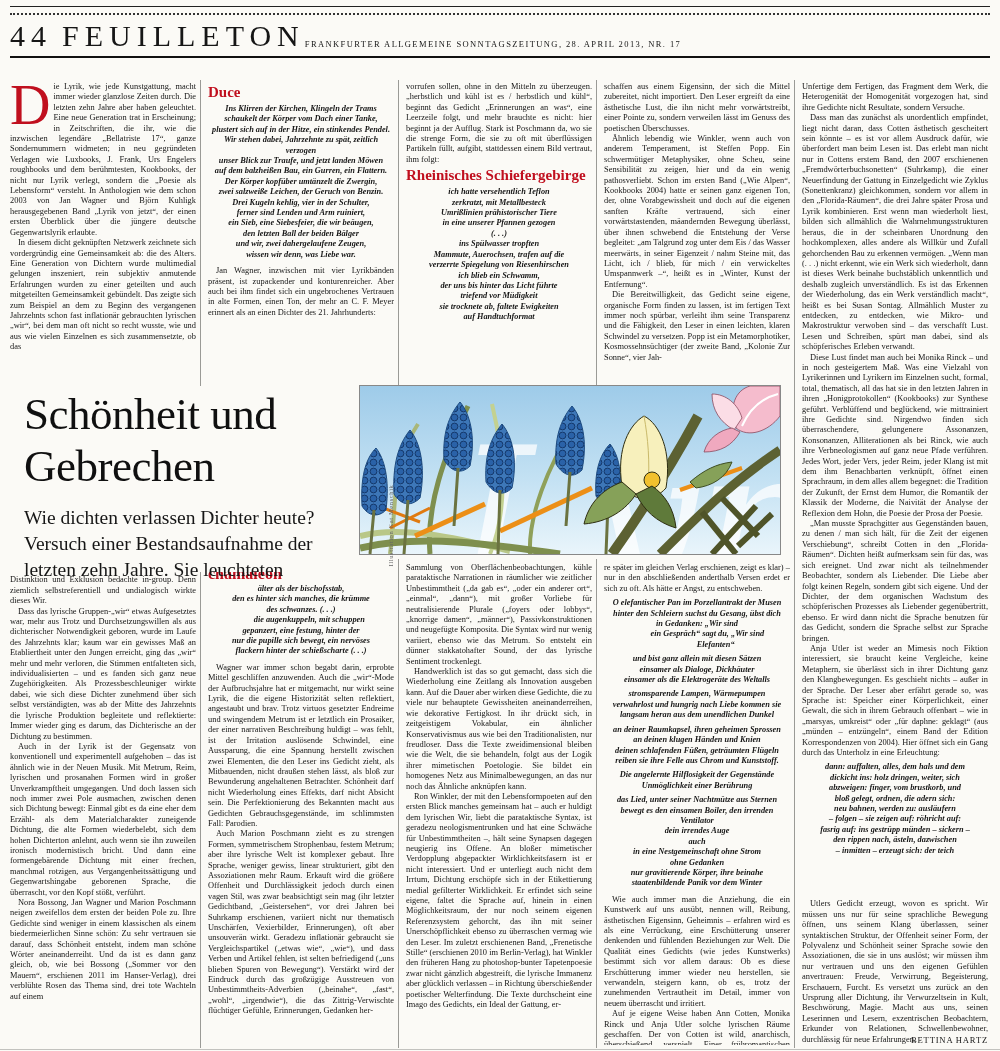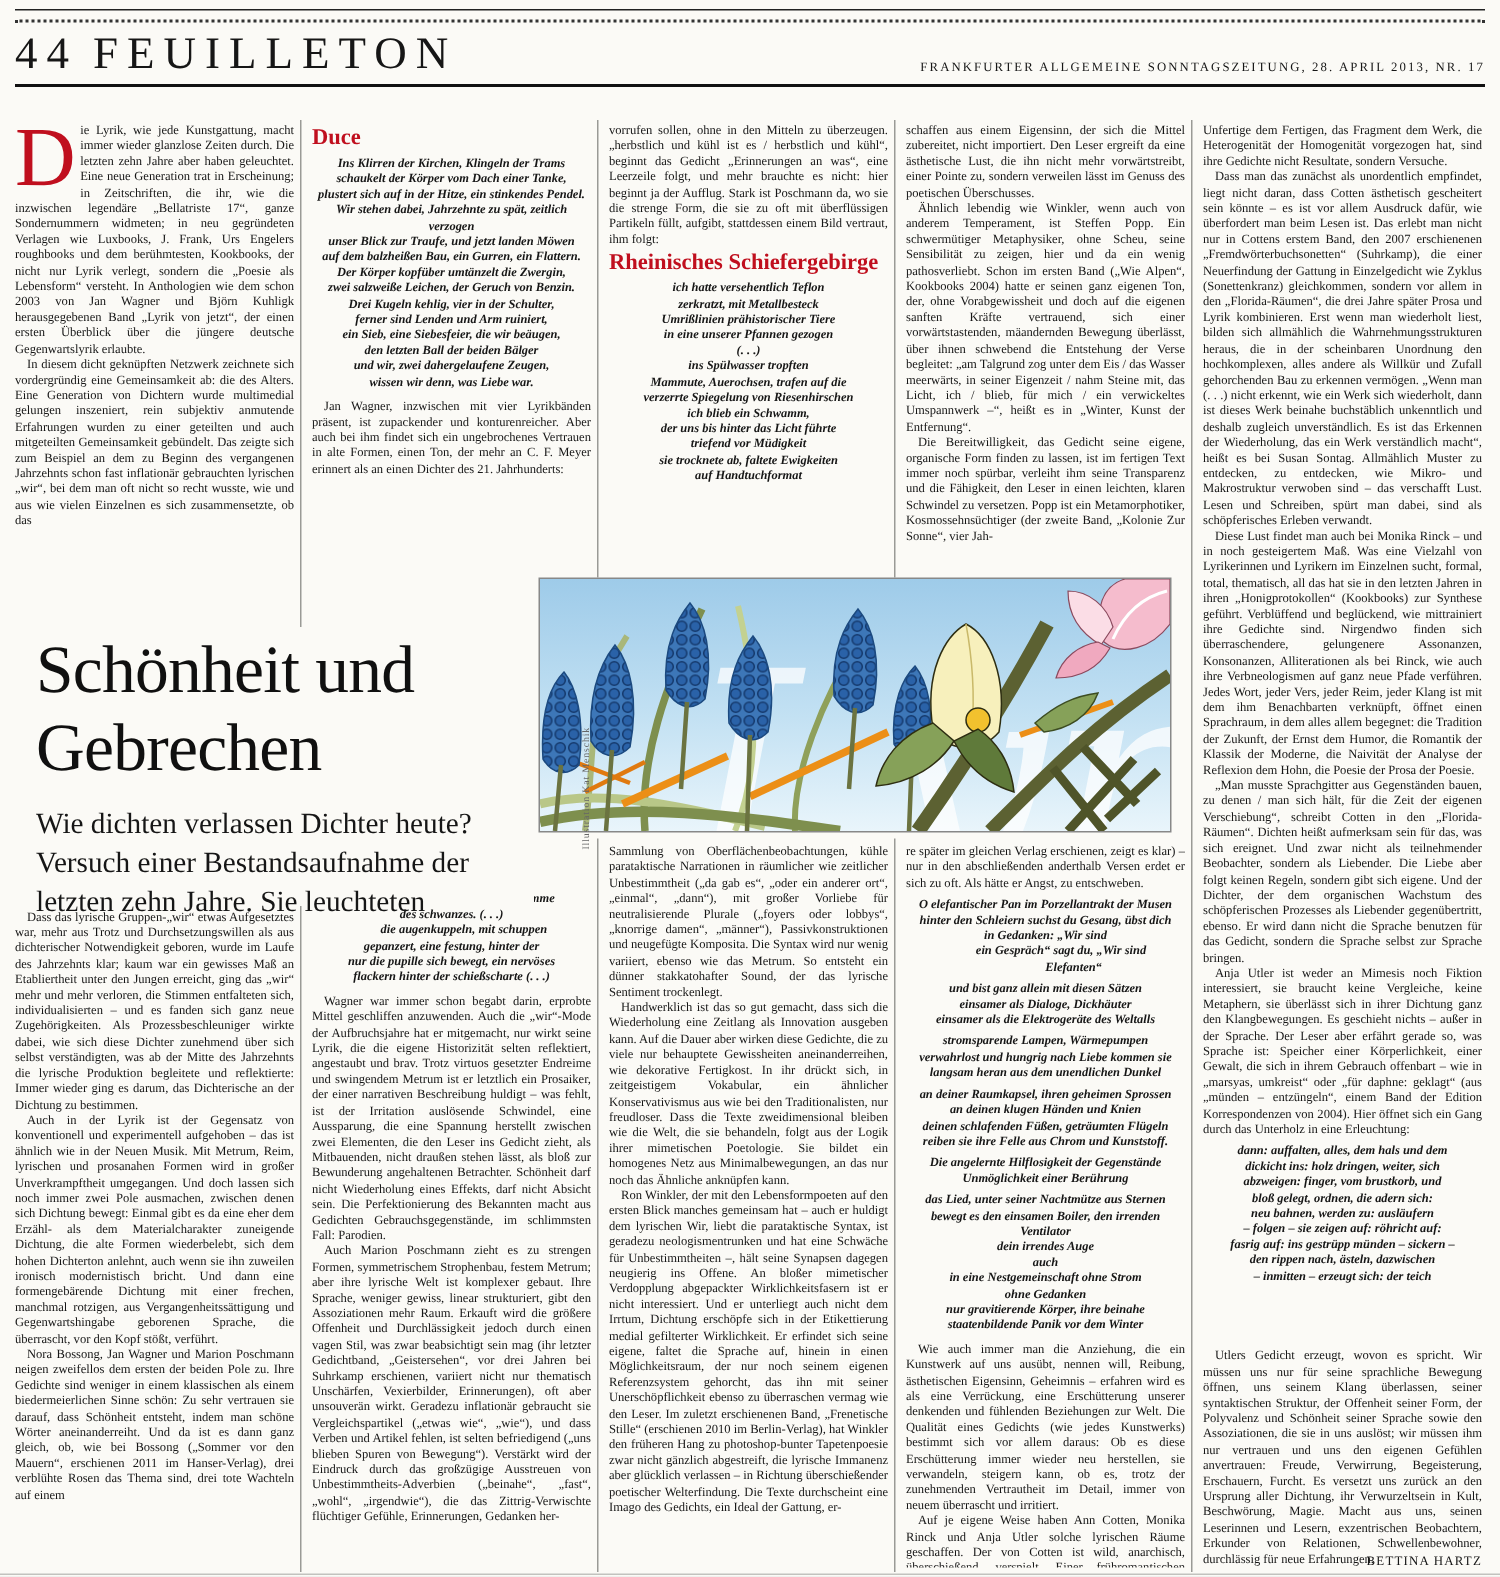--- a/index.html
+++ b/index.html
@@ -11,21 +11,21 @@
   html,body{margin:0;padding:0;background:#e8e8e6;}
   .page{
     position:relative;width:1000px;height:1051px;margin:0 auto;
     background:var(--paper);color:var(--ink);
     font-family:"Liberation Serif","DejaVu Serif",serif;
     overflow:hidden;
   }
   
   .rule-top{position:absolute;left:10px;right:10px;top:6px;border-top:1px solid #222;}
   .rule-dotted{position:absolute;left:10px;right:10px;top:13px;border-top:2px dotted #333;}
-  .page-header{position:absolute;left:10px;right:10px;top:17px;height:36px;display:flex;justify-content:space-between;align-items:flex-end;}
+  .page-header{position:absolute;left:10px;right:10px;top:17px;height:36px;display:flex;align-items:flex-end;}
   .pagenum{font-size:30px;letter-spacing:6px;font-weight:400;white-space:nowrap;}
   .pagenum .num{margin-right:10px;}
   .masthead{font-size:8.5px;letter-spacing:1.4px;padding-bottom:4px;white-space:nowrap;}
   .rule-head{position:absolute;left:10px;right:10px;top:56px;border-top:2.5px solid #111;}
   .rule-bottom{position:absolute;left:0;right:0;top:1049px;border-top:1px solid #c2c2be;}
 
   
   .vrule{position:absolute;top:80px;height:968px;width:1px;background:var(--rule);z-index:1;}
 
   
@@ -34,21 +34,21 @@
   .para.first{text-indent:0;}
   .dropcap{float:left;color:var(--red);font-size:56px;line-height:43px;padding:2px 3px 0 0;font-weight:400;}
   .redhead{color:var(--red);font-weight:700;margin:2px 0 3px 0;font-size:15px;line-height:16px;}
   .redhead.small{font-size:16px;line-height:13px;margin:2px 0 3px 0;}
   .poem{font-style:italic;font-weight:700;font-size:8.3px;line-height:10.4px;margin:4px 0 6px 0;white-space:pre-wrap;text-align:center;}
   .stanza-gap{height:4px;}
   .byline{text-align:right;font-size:8.6px;letter-spacing:0.8px;margin-top:-10px;}
   .anchor{position:absolute;bottom:0;left:0;right:0;background:var(--paper);padding-top:3px;}
 
   
-  .headline-block{position:absolute;left:10px;top:386px;width:346px;height:186px;background:var(--paper);z-index:3;margin-top:32px;}
+  .headline-block{position:absolute;left:10px;top:386px;width:346px;height:186px;background:var(--paper);z-index:3;}
   .headline-block h1{margin:2px 0 0 14px;font-size:45px;line-height:52px;font-weight:400;letter-spacing:-0.5px;color:#101010;}
   .headline-block .subtitle{margin:13px 0 0 14px;width:330px;font-size:19.5px;line-height:26px;color:#161616;}
 
   
   .artwork{position:absolute;left:359px;top:385px;width:421px;height:174px;margin:0;background:var(--paper);z-index:3;}
   .artwork svg{display:block;border:1px solid #888;}
   .credit{position:absolute;left:-9px;bottom:30px;transform:rotate(-90deg);transform-origin:center;font-size:6.5px;color:#666;letter-spacing:0.6px;white-space:nowrap;}
 </style>
 </head>
 <body>

